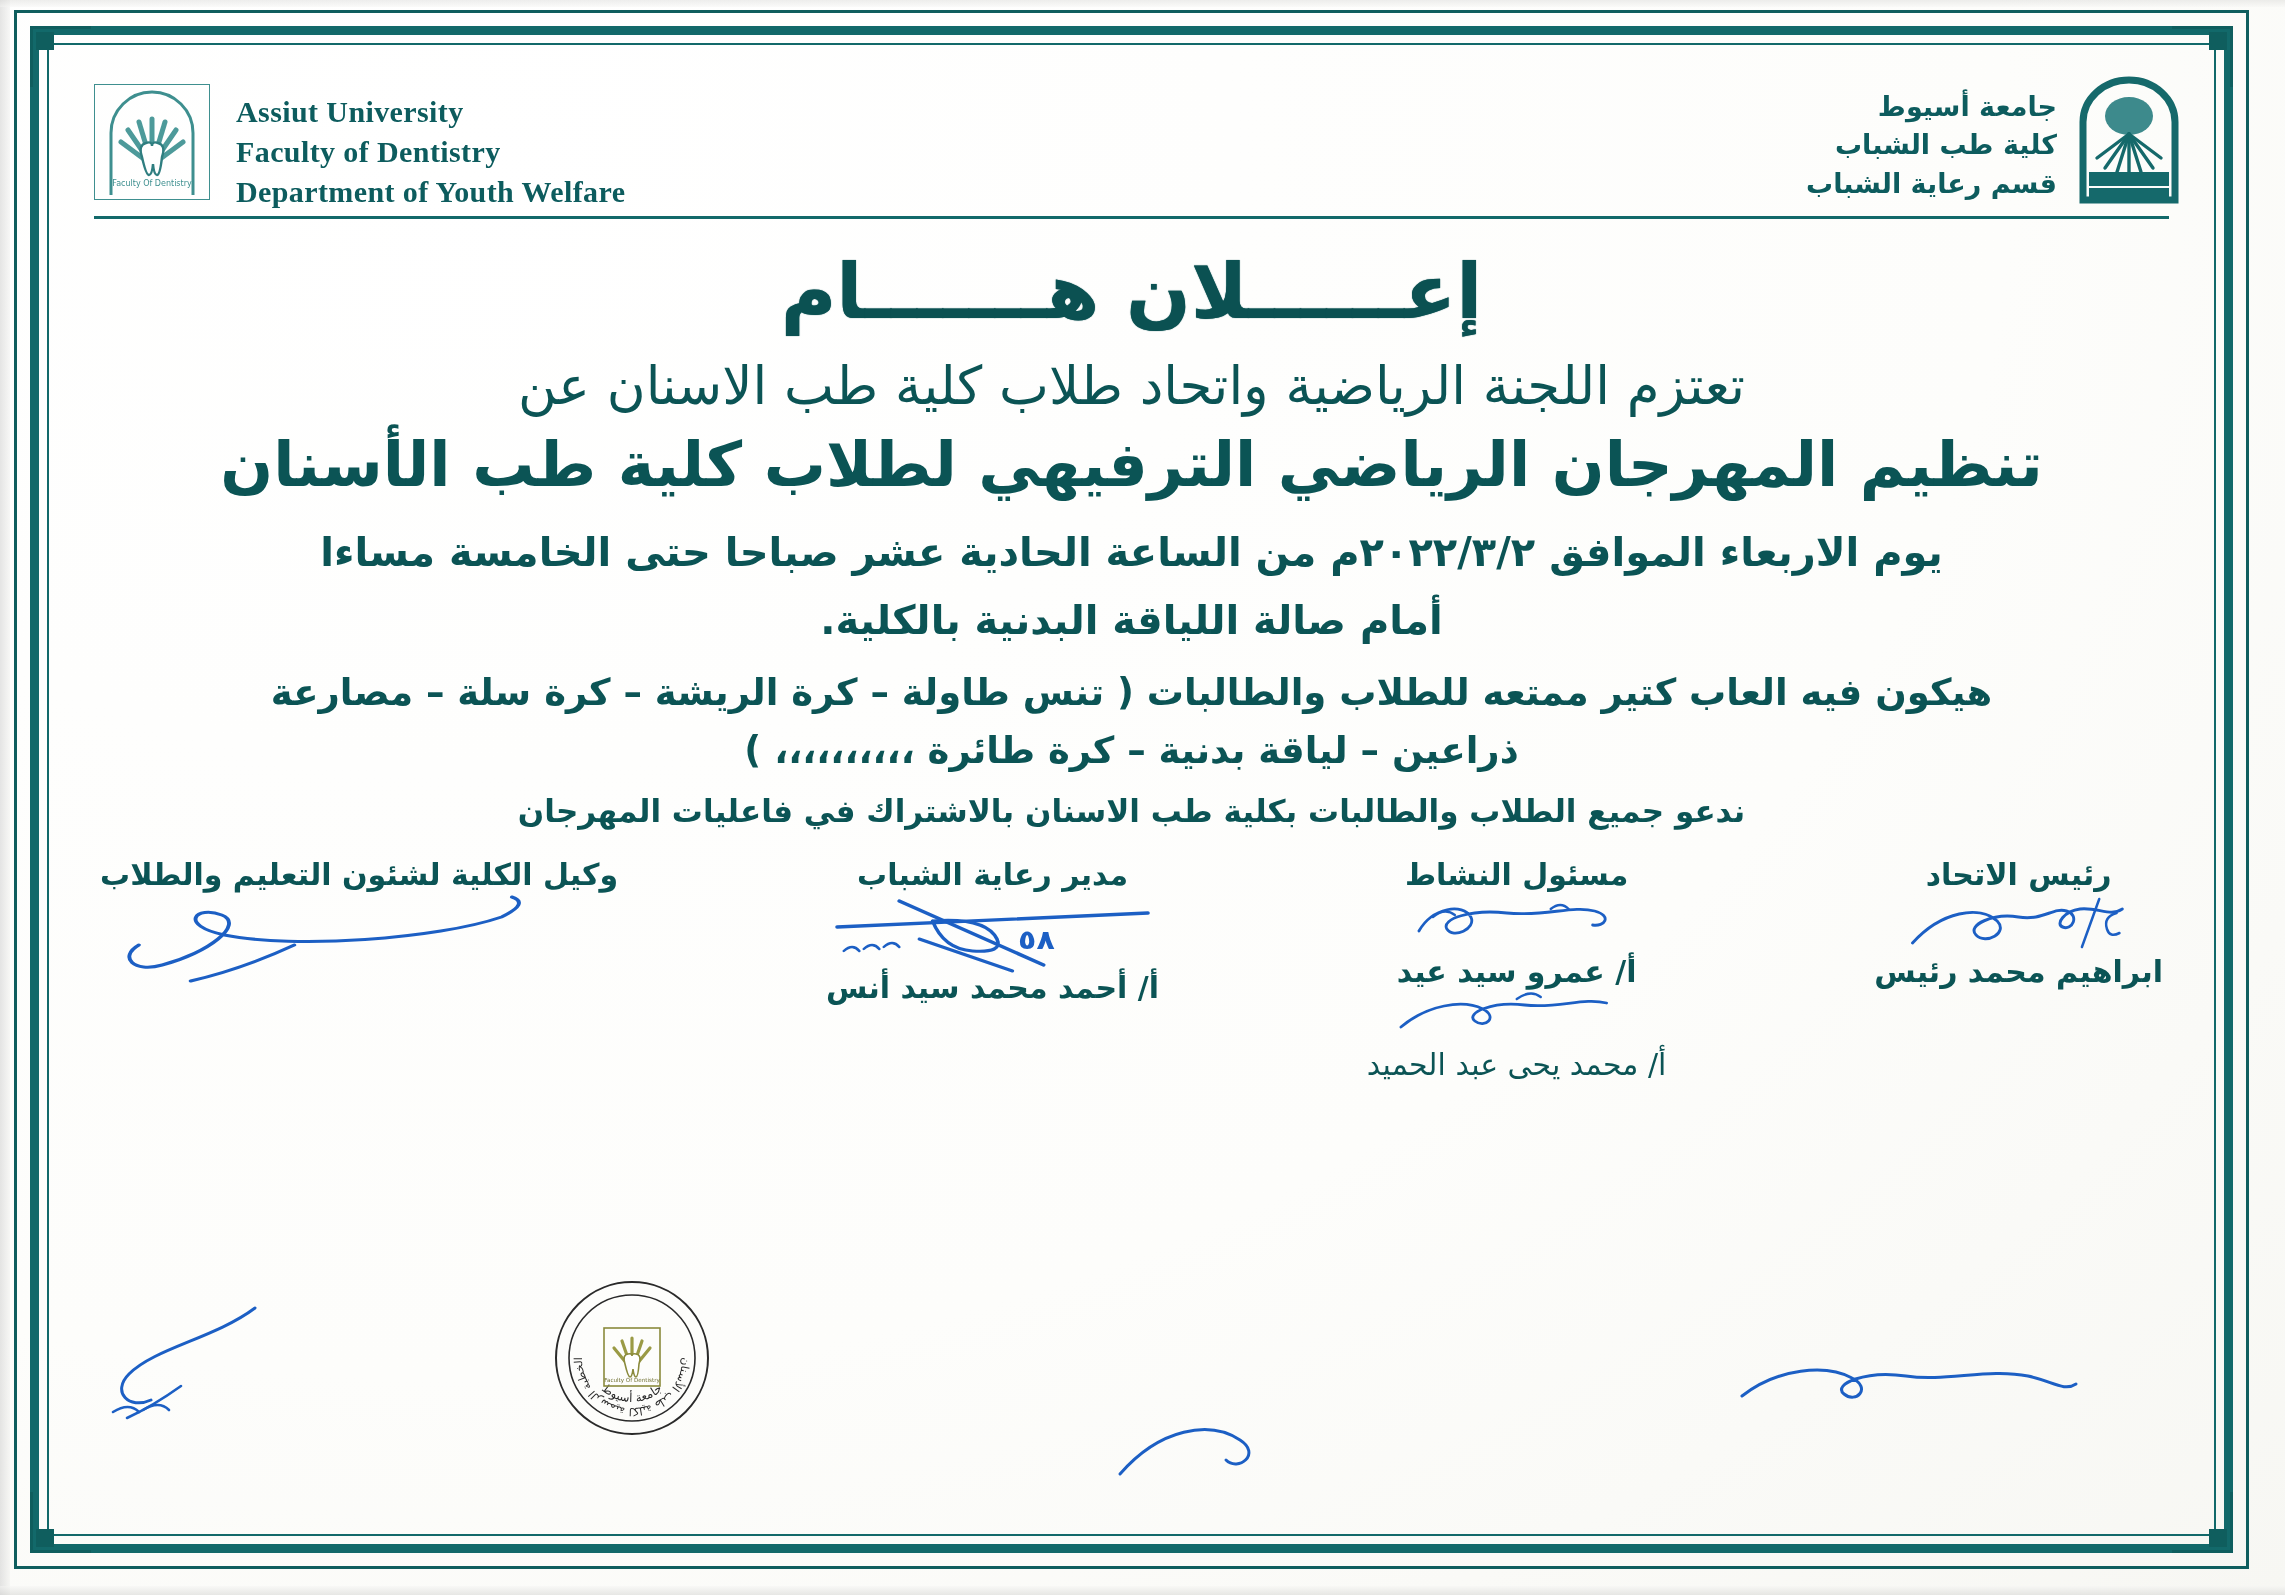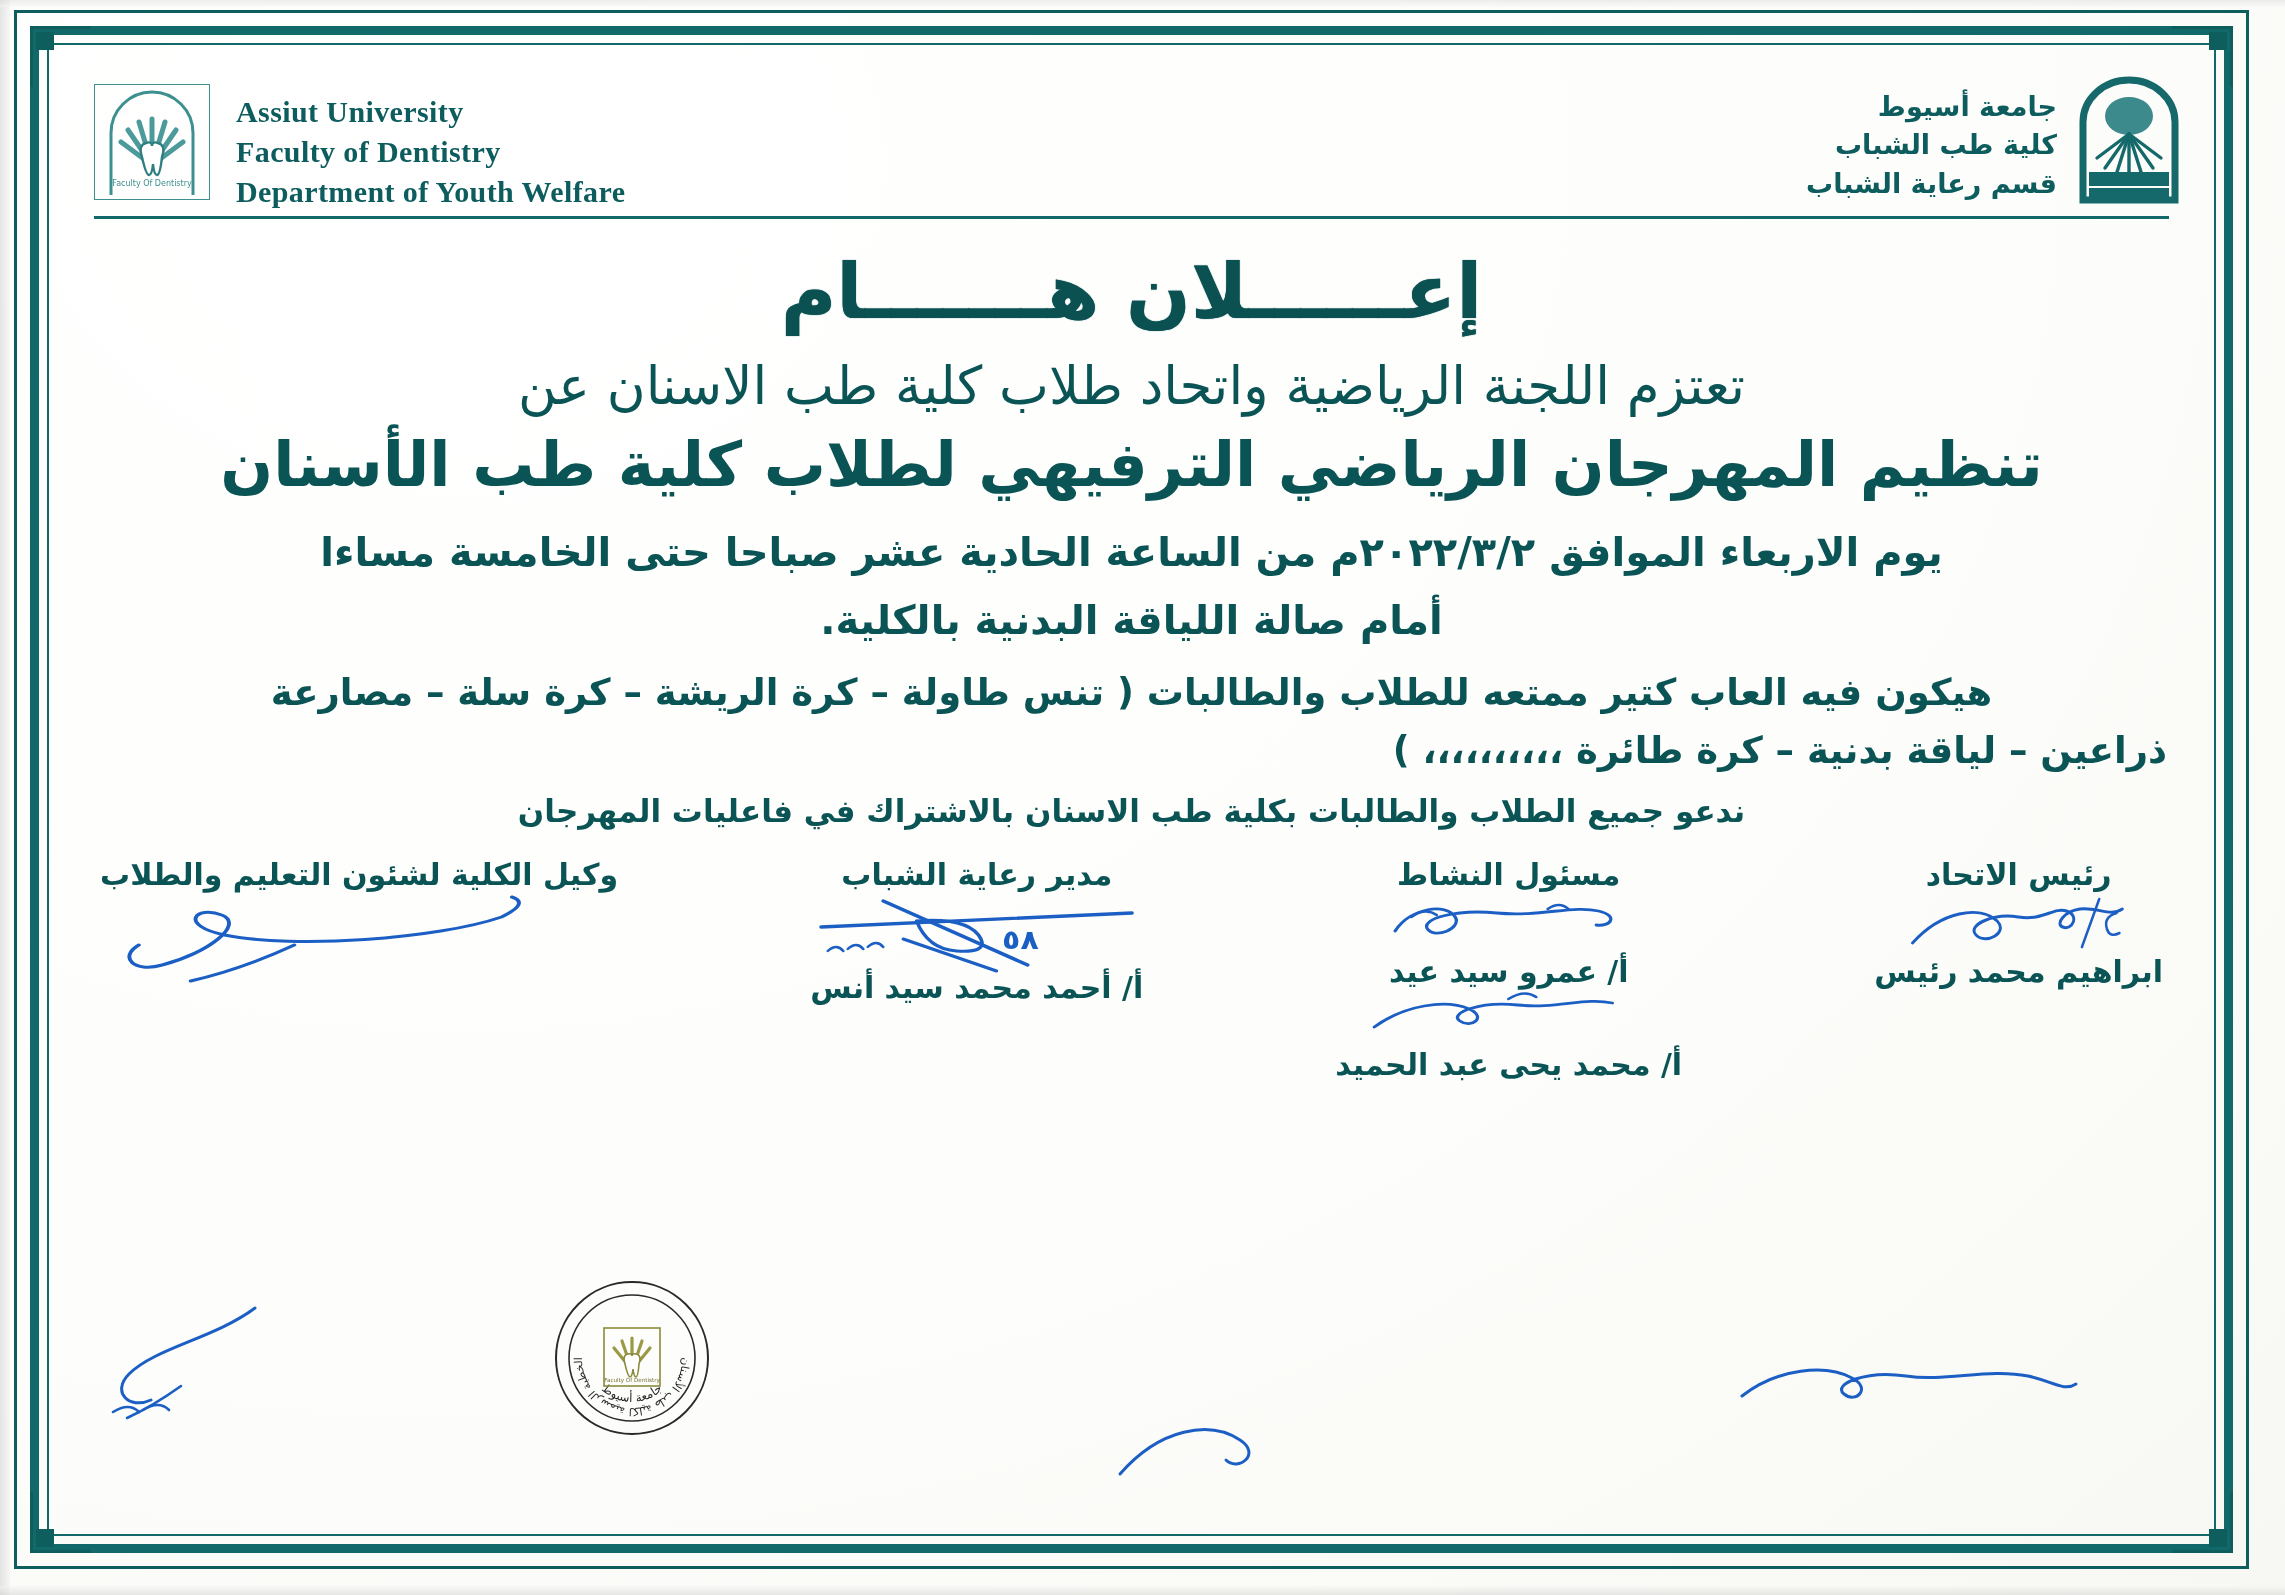--- a/index.html
+++ b/index.html
@@ -116,41 +116,41 @@
   .line-med2{
     font-size:40px;font-weight:bold;line-height:1.35;margin-top:14px;
     color:#0b5455;letter-spacing:-.5px;
   }
   .line-games{
     font-size:37px;font-weight:bold;line-height:1.3;margin-top:22px;
     color:#0b5455;letter-spacing:-.5px;
   }
   .line-games2{
     font-size:37px;font-weight:bold;line-height:1.3;margin-top:10px;
-    color:#0b5455;letter-spacing:-.5px;text-align:right;
+    color:#0b5455;letter-spacing:-.5px;
   }
   .line-invite{
     font-size:31px;font-weight:bold;line-height:1.3;margin-top:16px;
     color:#0b5455;
   }
 
   
   .signatures{
     direction:rtl;display:flex;justify-content:space-between;
     align-items:flex-start;margin-top:26px;padding:0 30px;position:relative;
   }
   .sig-col{position:relative;text-align:center;}
   .sig-role{
     font-size:30px;font-weight:bold;color:#0b5455;white-space:nowrap;
   }
   .sig-name{
     font-size:30px;font-weight:bold;color:#0b5455;white-space:nowrap;margin-top:62px;
   }
   .sig-name2{
-    font-size:30px;font-weight:bold;color:#0b5455;white-space:nowrap;margin-top:58px;text-align:center;
+    font-size:30px;font-weight:normal;color:#0b5455;white-space:nowrap;margin-top:58px;text-align:center;
   }
   .sig-ink{
     position:absolute;left:0;right:0;top:30px;height:72px;pointer-events:none;
   }
   .sig-ink svg{width:100%;height:100%;overflow:visible;}
   .ink{fill:none;stroke:#1c5fc4;stroke-linecap:round;stroke-linejoin:round;}
 
   
   .seal{
     position:absolute;left:552px;top:1278px;width:160px;height:160px;

